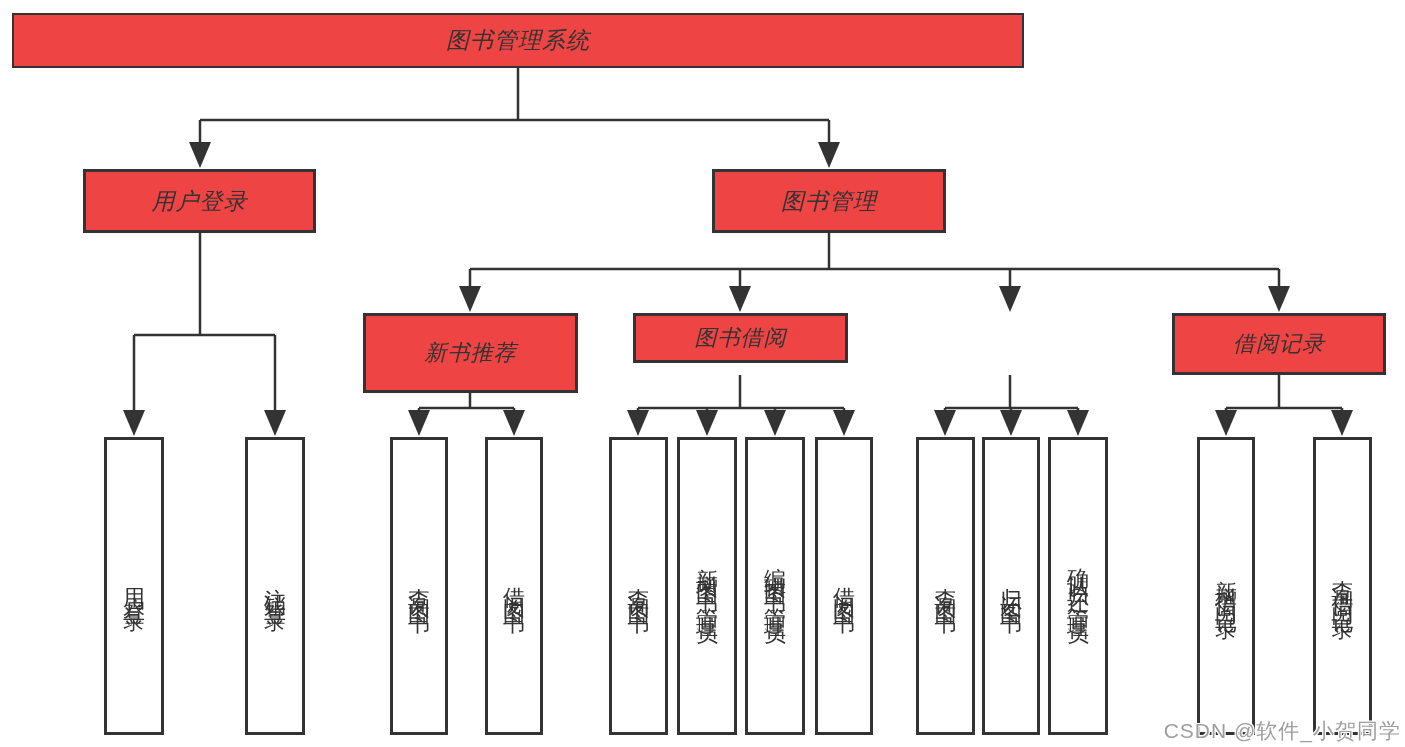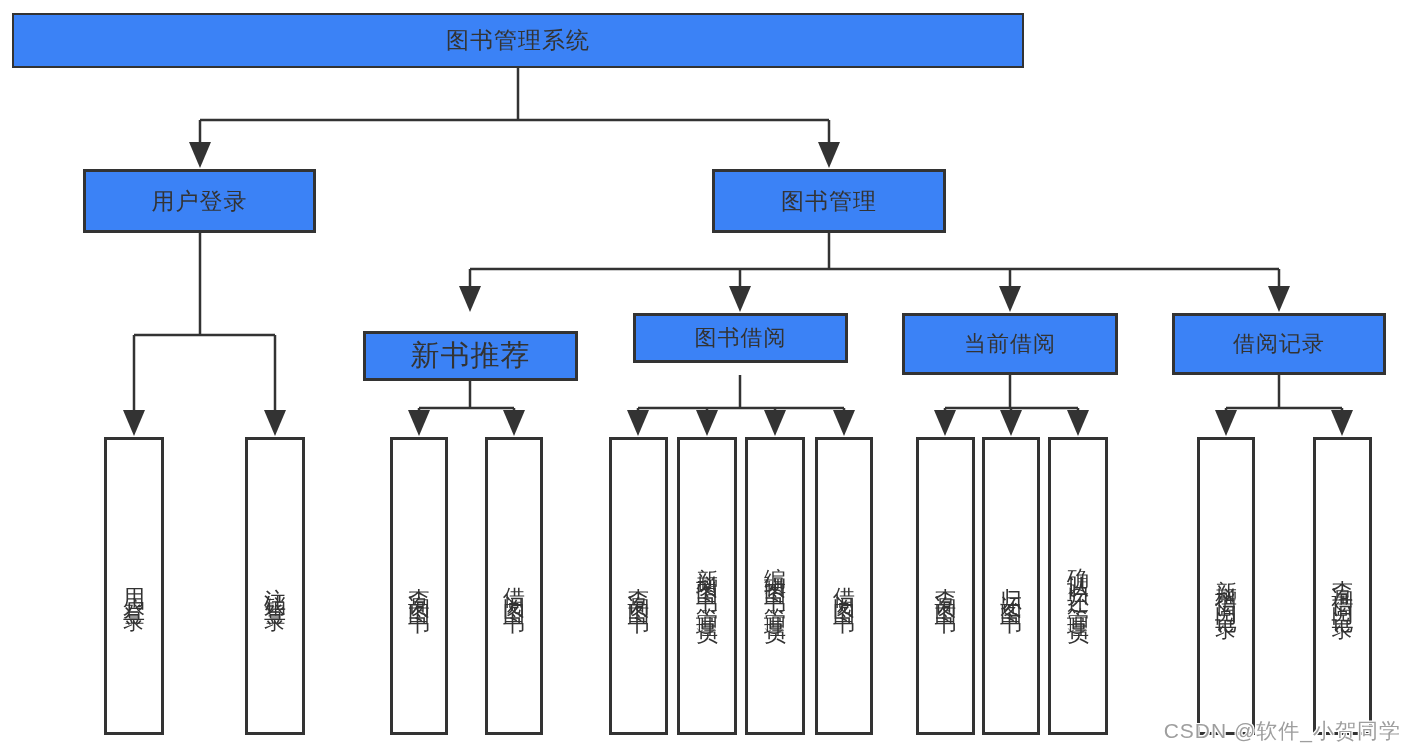--- a/index.html
+++ b/index.html
@@ -7,26 +7,27 @@
     position:relative;
     width:1405px;height:747px;
     background:#ffffff;
     font-family:"Liberation Sans", sans-serif;
     overflow:hidden;
   }
   #connectors{position:absolute;left:0;top:0;width:1405px;height:747px;}
   .hbox{
     position:absolute;
     box-sizing:border-box;
-    background:#3b82f6;
+    background:#ef4444;
     border:3px solid #333333;
     display:flex;align-items:center;justify-content:center;
     font-size:23px;color:#333333;
     letter-spacing:1px;
     white-space:nowrap;
+    font-style:italic;
   }
   .rootbox{border-width:2px;}
   .vbox{
     position:absolute;
     top:437px;height:298px;
     box-sizing:border-box;
     background:#ffffff;
     border:3px solid #333333;
     display:flex;align-items:center;justify-content:center;
     writing-mode:vertical-rl;
@@ -113,23 +114,22 @@
     <polygon class="arrow" points="1215,410 1237,410 1226,436"></polygon>
     <path class="line" d="M1342 408 V412"></path>
     <polygon class="arrow" points="1331,410 1353,410 1342,436"></polygon>
   </svg>
 
   <div class="hbox rootbox" style="left:12px;top:13px;width:1012px;height:55px">图书管理系统</div>
 
   <div class="hbox" style="left:83px;top:169px;width:233px;height:64px">用户登录</div>
   <div class="hbox" style="left:712px;top:169px;width:234px;height:64px">图书管理</div>
 
-  <div class="hbox" style="left:363px;top:331px;width:215px;height:50px;font-size:29px">新书推荐</div>
+  <div class="hbox" style="left:363px;top:313px;width:215px;height:80px;font-size:22px">新书推荐</div>
   <div class="hbox" style="left:633px;top:313px;width:215px;height:50px;font-size:22px">图书借阅</div>
-  <div class="hbox" style="left:902px;top:313px;width:216px;height:62px;font-size:22px">当前借阅</div>
   <div class="hbox" style="left:1172px;top:313px;width:214px;height:62px;font-size:22px">借阅记录</div>
 
   <div class="vbox" style="left:104px;width:60px">用户登录</div>
   <div class="vbox" style="left:245px;width:60px">注销登录</div>
 
   <div class="vbox" style="left:390px;width:58px">查询图书</div>
   <div class="vbox" style="left:485px;width:58px">借阅图书</div>
 
   <div class="vbox" style="left:609px;width:59px">查询图书</div>
   <div class="vbox" style="left:677px;width:60px">新增图书（管理员）</div>

